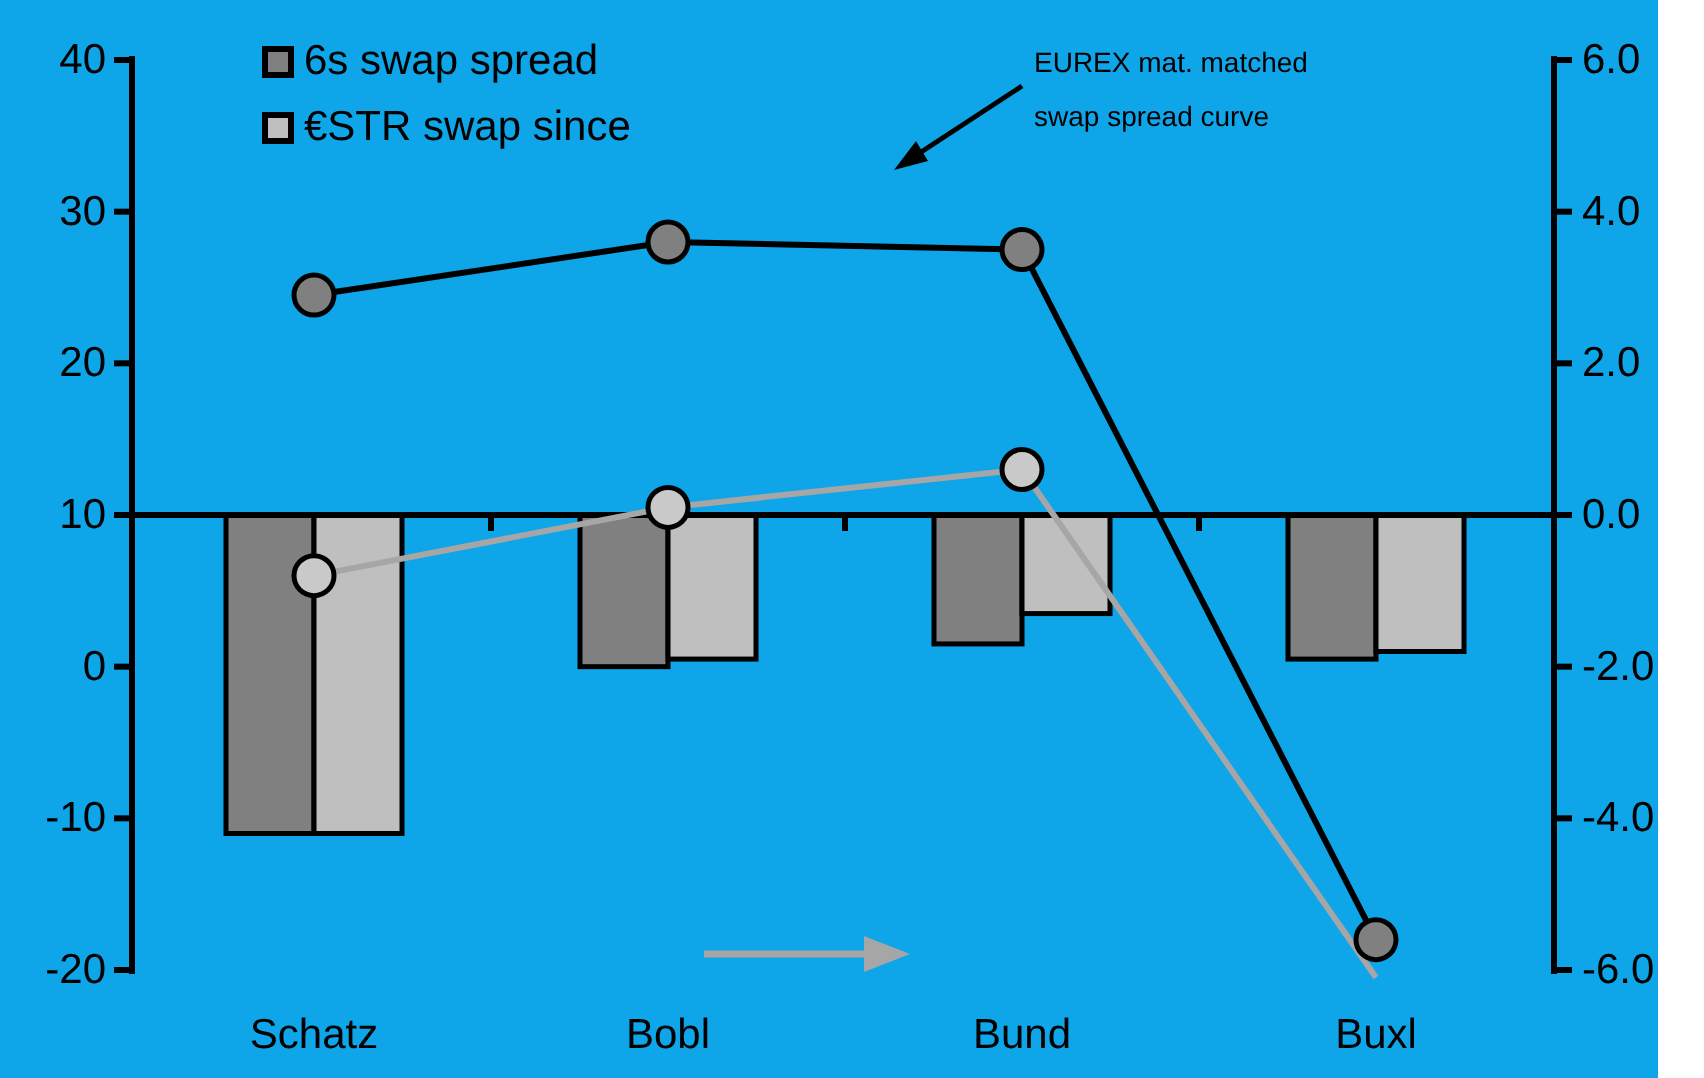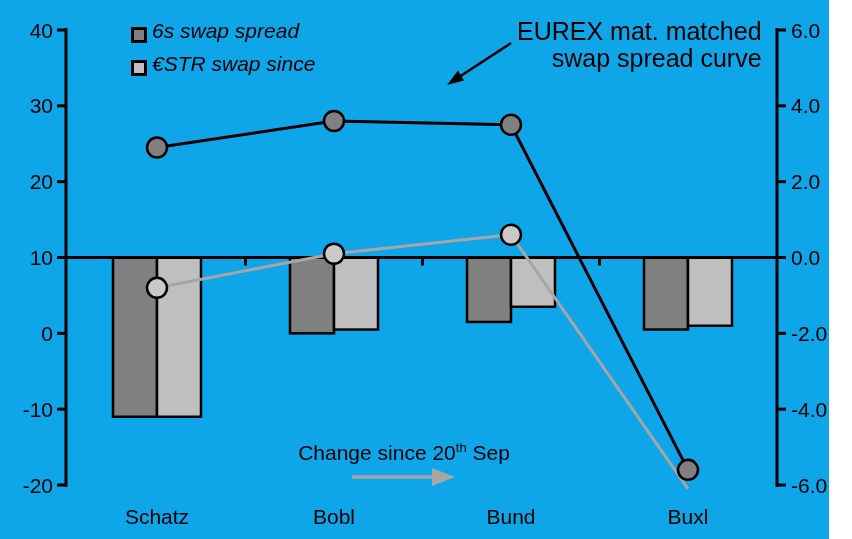--- a/index.html
+++ b/index.html
@@ -1,25 +1,25 @@
 <!DOCTYPE html>
 <html><head>
 <meta charset="utf-8">
 <style>
   html,body{margin:0;padding:0;background:#fff;}
   #stage{position:relative;width:829px;height:539px;background:#0ea5e9;overflow:hidden;
          font-family:"Liberation Sans",sans-serif;color:#000;}
   #chart-svg{position:absolute;left:0;top:0;}
   .legend{position:absolute;left:131px;top:19px;}
-  .legend-item{display:flex;align-items:flex-end;height:24px;margin-bottom:9px;font-style:italic;}
+  .legend-item{display:flex;align-items:center;height:24px;margin-bottom:9px;}
   .swatch{width:16px;height:16px;border:3px solid #000;box-sizing:border-box;flex:0 0 auto;}
   .swatch.dark{background:#808080;}
   .swatch.light{background:#bfbfbf;}
   .legend-item span.lab{margin-left:5px;font-size:21px;line-height:24px;white-space:nowrap;}
-  .anno-curve{position:absolute;left:517px;top:18px;font-size:25px;line-height:27px;white-space:nowrap;text-align:right;}
+  .anno-curve{position:absolute;left:517px;top:18px;font-size:14px;line-height:27px;white-space:nowrap;}
   .anno-change{position:absolute;left:288px;top:440px;width:232px;text-align:center;
                font-size:21px;white-space:nowrap;}
   .anno-change sup{font-size:13px;}
   svg text{font-family:"Liberation Sans",sans-serif;font-size:21px;fill:#000;}
 </style>
 </head>
 <body>
 
 <div id="stage">
   <svg id="chart-svg" width="852" height="539" viewBox="0 0 852 539">
@@ -93,14 +93,13 @@
       <span class="swatch light"></span>
       <span class="lab">€STR swap since</span>
     </div>
   </div>
 
   <div class="anno-curve">
     <div>EUREX mat. matched</div>
     <div>swap spread curve</div>
   </div>
 
-  <div class="anno-change"><span>Change since 20</span><sup>th</sup><span> Sep</span></div>
 </div>
 
 </body></html>

